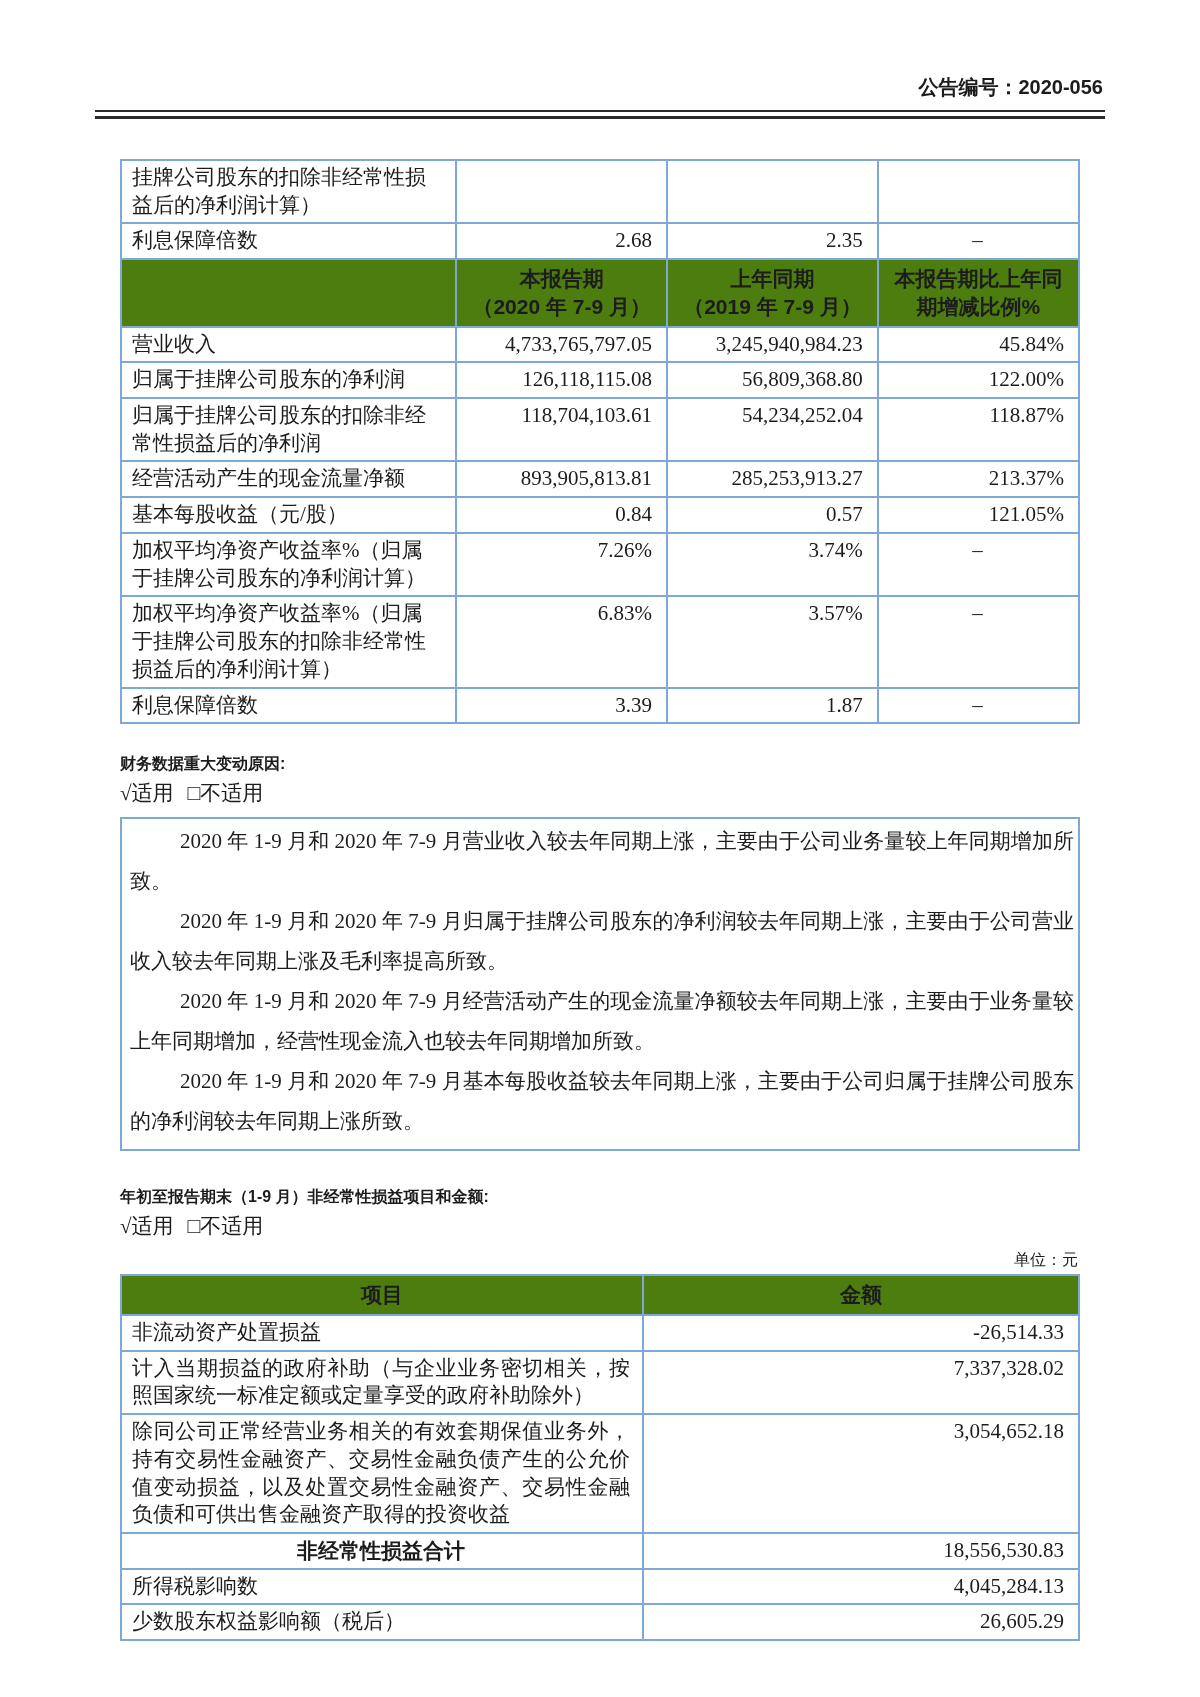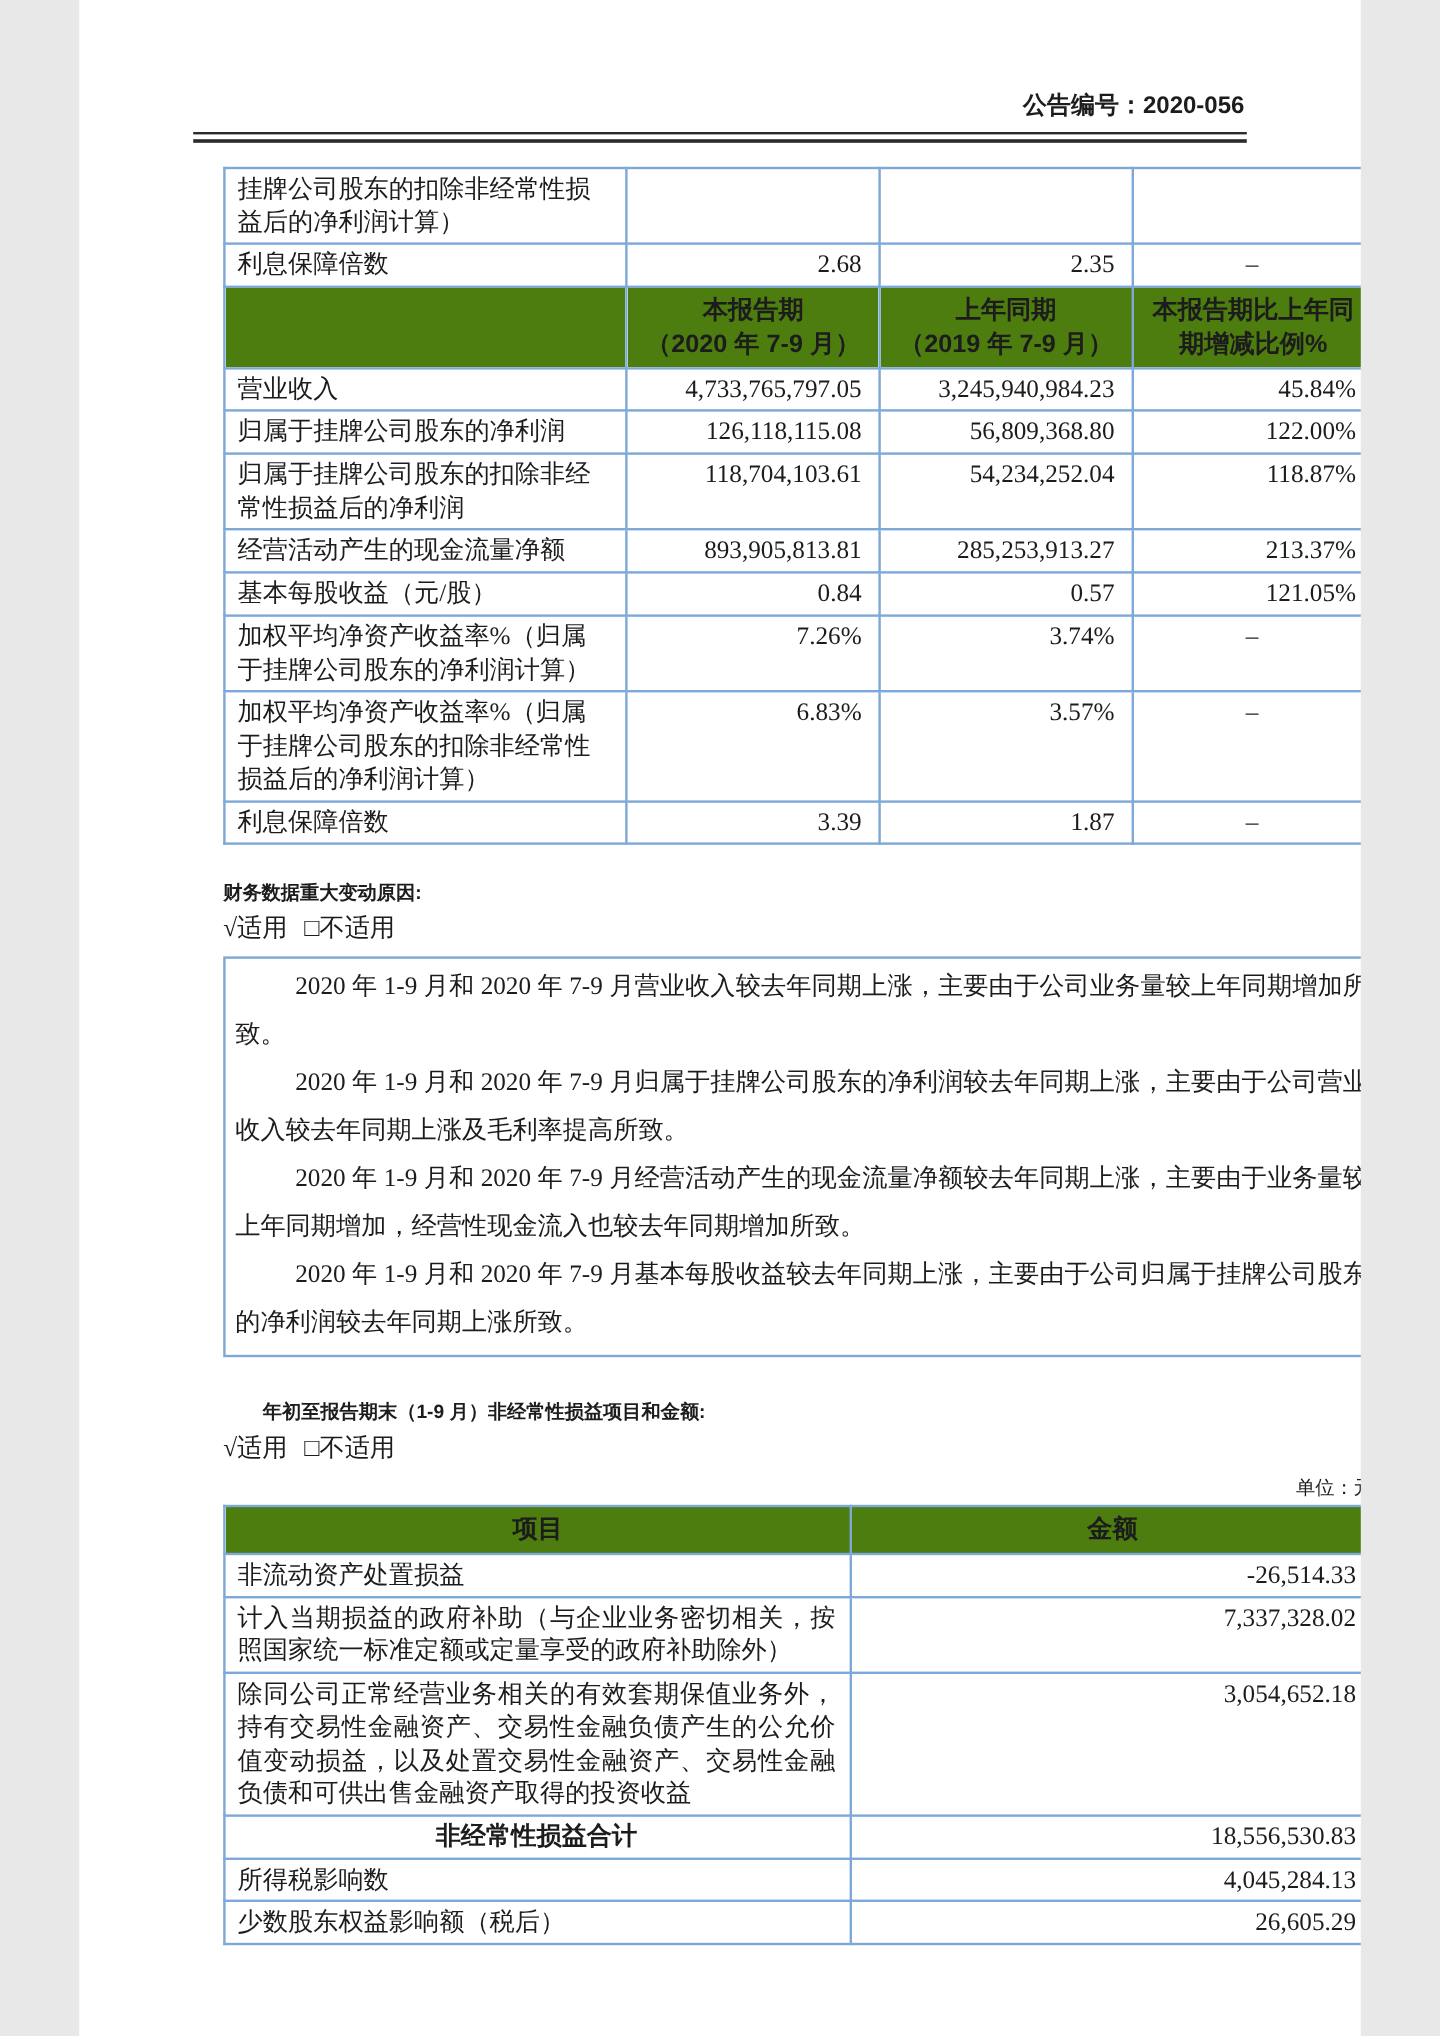--- a/index.html
+++ b/index.html
@@ -1,18 +1,18 @@
 <!DOCTYPE html>
 <html lang="zh"><head>
 <meta charset="utf-8">
 <style>
   html,body { margin:0; padding:0; background:#e8e8e8; }
   .page {
     position:relative;
-    width:1068px; height:1697px;
+    width:1200px; height:1697px;
     margin:0 auto;
     background:#ffffff;
     overflow:hidden;
     font-family:"Liberation Serif","DejaVu Serif",serif;
     color:#1c1c1c;
   }
   .hdr-wrap { margin:0 95px; padding-top:74px; }
   .doc-number {
     text-align:right;
     font-family:"Liberation Sans","DejaVu Sans",sans-serif;
@@ -39,21 +39,21 @@
   }
   th {
     background:#4d7c0f;
     font-family:"Liberation Sans","DejaVu Sans",sans-serif;
     font-weight:700;
     text-align:center;
     vertical-align:middle;
     white-space:pre-line;
     padding:5px 6px;
   }
-  .t1 { margin-top:20px; }
+  .t1 { margin-top:40px; }
   .num { text-align:right; padding-right:14px; }
   .ctr { text-align:center; }
   .lbl { text-align:left; }
   .jst { text-align:justify; }
 
   .sec-title {
     font-family:Liberation Sans, sans-serif;
     font-weight:700;
     font-size:16px;
     margin:30px 0 4px 0;
@@ -66,21 +66,21 @@
     padding:2px 4px 8px 8px;
   }
   .reasons-box p {
     margin:0;
     font-size:21px;
     line-height:40px;
     text-indent:50px;
     text-align:justify;
   }
 
-  .sec2-title { margin-top:36px;margin-left:33px; }
+  .sec2-title { margin-top:36px; }
   .unit-label { text-align:right; font-size:16px; margin:8px 2px 3px 0; }
 
   .t2 td.amount { text-align:right; padding-right:14px; }
   .t2 td.total-label {
     text-align:center;
     font-family:"Liberation Sans","DejaVu Sans",sans-serif;
     font-weight:700;
   }
 </style>
 </head>

